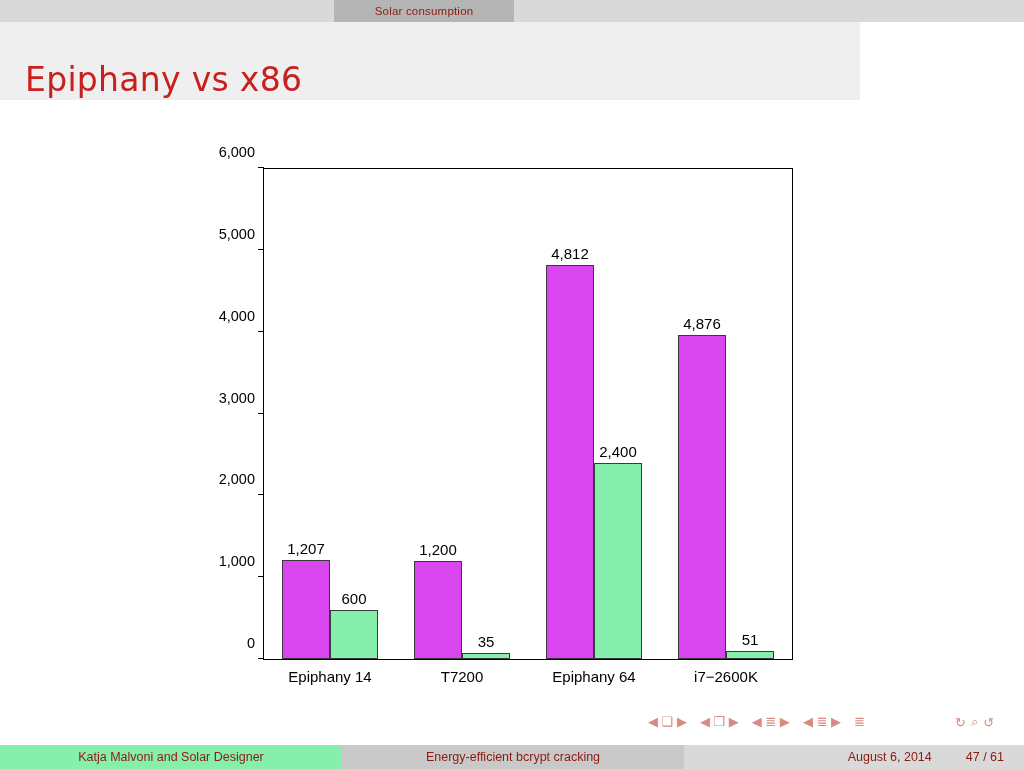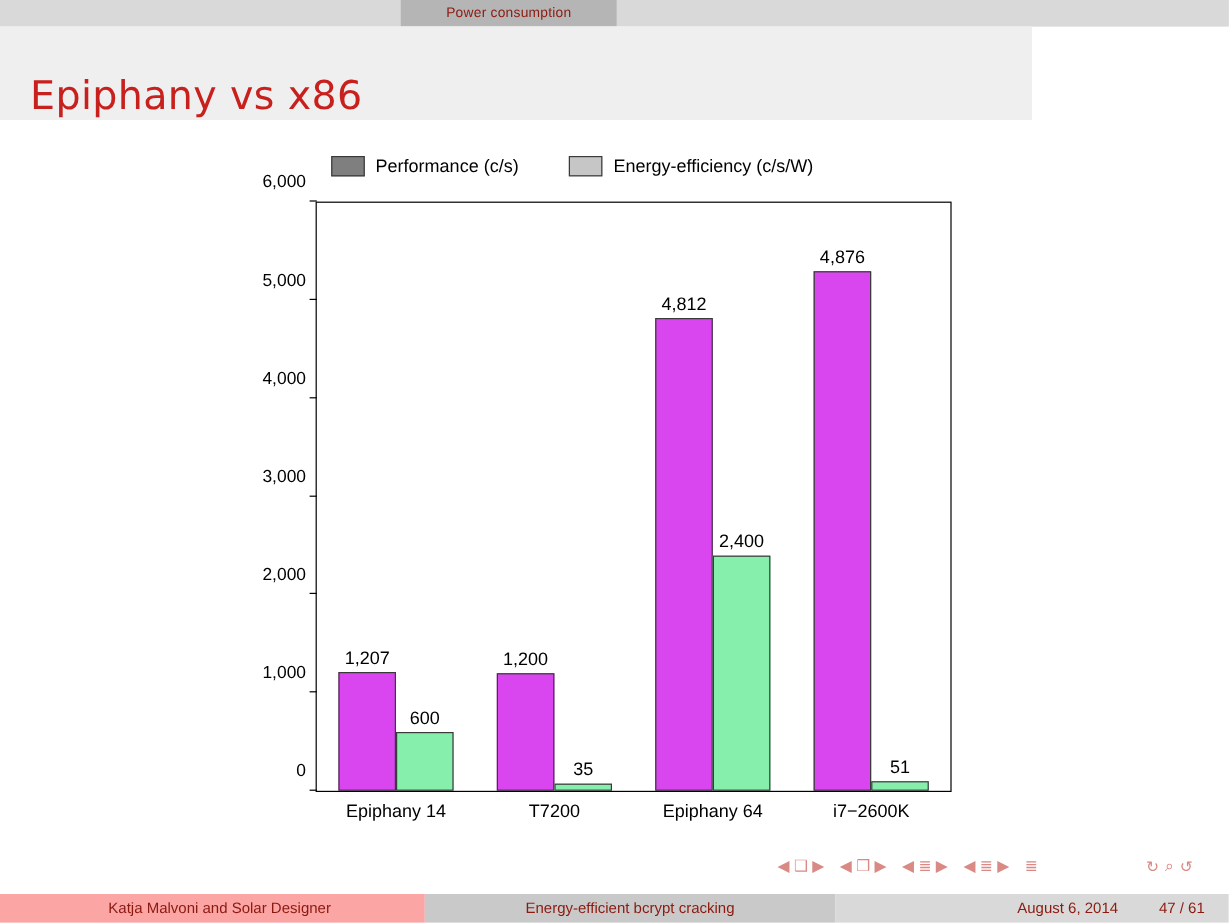--- a/index.html
+++ b/index.html
@@ -186,49 +186,39 @@
     width: 1024px;
     height: 24px;
     display: flex;
     font-size: 12.5px;
   }
   .footer .cell {
     display: flex;
     align-items: center;
     color: #8b1a10;
   }
-  .f1 { flex: 0 0 342px; background: #fca5a5; justify-content: center; padding-left: 12px; }
+  .f1 { flex: 0 0 342px; background: #86efac; justify-content: center; }
   .f2 { flex: 0 0 342px; background: #c9c9c9; justify-content: center; }
   .f3 { flex: 1 1 auto;  background: #d9d9d9; justify-content: flex-end; padding-right: 20px; gap: 34px; }
 </style>
 </head>
 <body>
 
 <div class="navbar">
   <div class="nav-left"></div>
-  <div class="nav-cur">Power consumption</div>
+  <div class="nav-cur">Solar consumption</div>
   <div class="nav-right"></div>
 </div>
 
 <div class="title-band">
   <div class="slide-title">Epiphany vs x86</div>
 </div>
 
 <div class="chart-wrap">
 
-  <div class="legend">
-    <div class="item">
-      <span class="swatch sw-perf"></span>
-      <span>Performance (c/s)</span>
-    </div>
-    <div class="item">
-      <span class="swatch sw-eff"></span>
-      <span>Energy-efficiency (c/s/W)</span>
-    </div>
-  </div>
 
   <div class="plot">
 
     <div class="ytick" style="bottom:0px"></div>
     <div class="yaxis-label" style="bottom:0px">0</div>
 
     <div class="ytick" style="bottom:81.8px"></div>
     <div class="yaxis-label" style="bottom:81.8px">1,000</div>
 
     <div class="ytick" style="bottom:163.6px"></div>
@@ -272,21 +262,21 @@
         <div class="bar perf" style="height:393.6px">
           <span class="val">4,812</span>
         </div>
         <div class="bar eff" style="height:196.4px">
           <span class="val">2,400</span>
         </div>
         <span class="xlab">Epiphany 64</span>
       </div>
 
       <div class="group">
-        <div class="bar perf" style="height:433px">
+        <div class="bar perf" style="height:324px">
           <span class="val">4,876</span>
         </div>
         <div class="bar eff" style="height:8px">
           <span class="val">51</span>
         </div>
         <span class="xlab">i7−2600K</span>
       </div>
 
     </div>
   </div>

